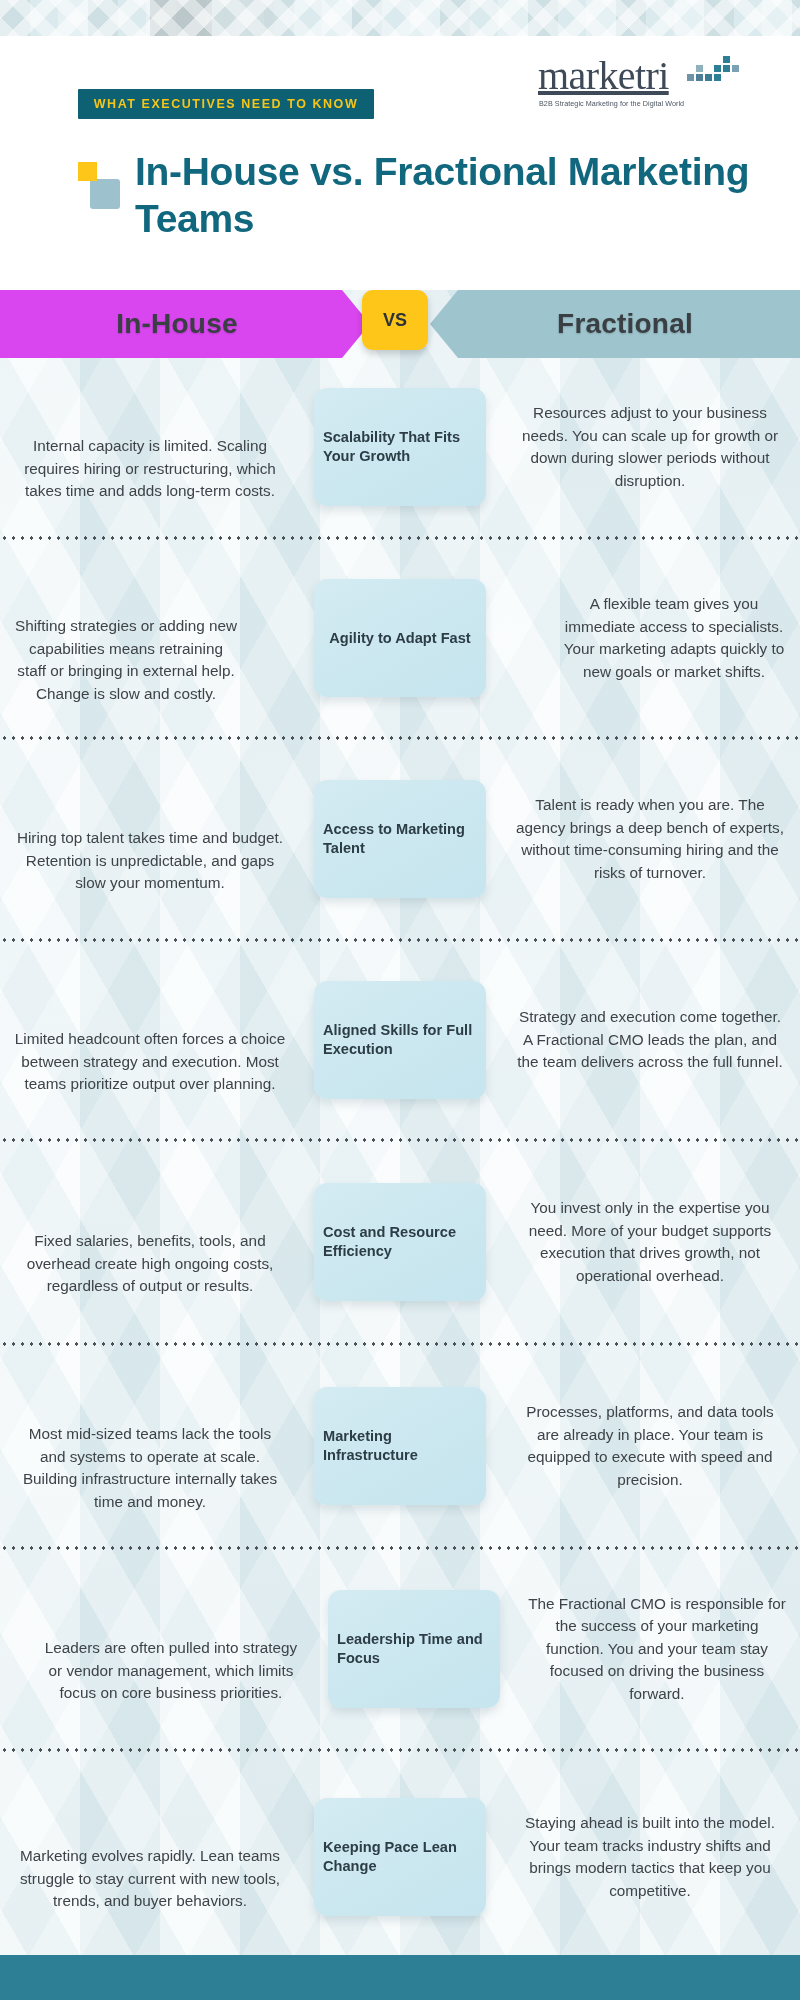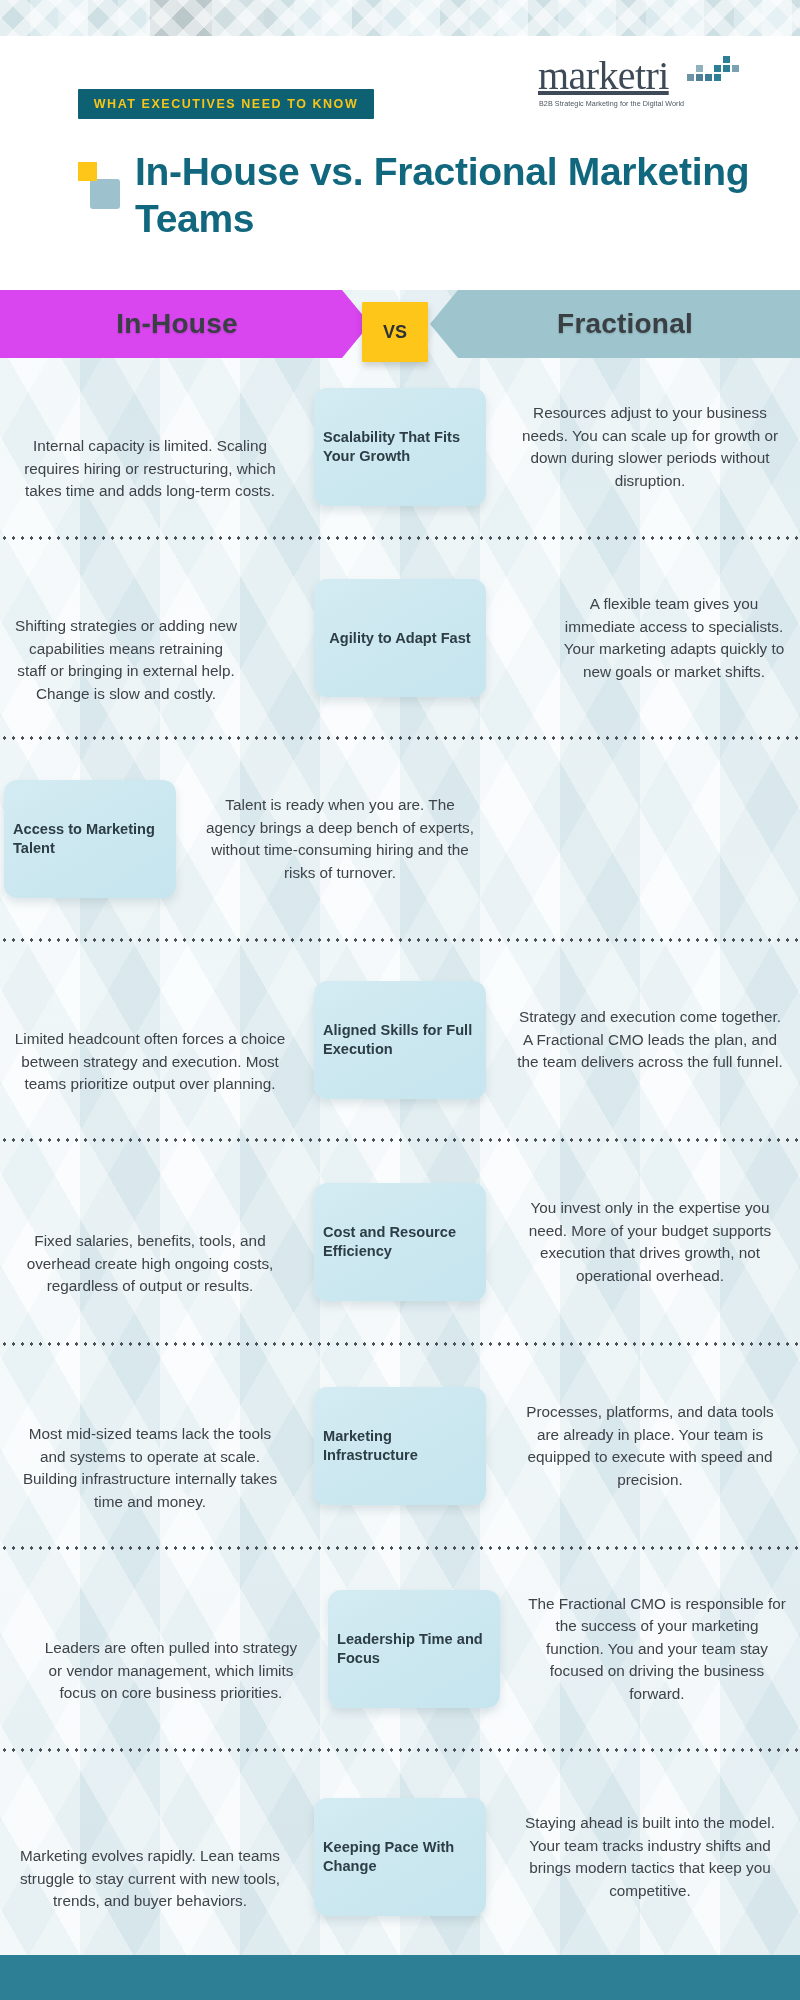--- a/index.html
+++ b/index.html
@@ -168,24 +168,24 @@
     display:flex; align-items:center; justify-content:center;text-align:center;
   }
   .chev-left span, .chev-right span {
     font-size:28px; font-weight:bold; color:#3a3f44;
     letter-spacing:0.2px;
     text-shadow:0 1px 2px rgba(0,0,0,0.18);
     transform:translateX(-8px);
   }
   .chev-right span { transform:translateX(10px); }
   .vs {
-    position:absolute; left:362px; top:12px;
+    position:absolute; left:362px; top:0;
     width:66px; height:60px;
     background:#ffc61a;
-    border-radius:1px;
+    border-radius:11px;
     display:flex; align-items:center; justify-content:center;
     font-size:18px; font-weight:bold; color:#2d3338;
     box-shadow:0 4px 7px rgba(0,0,0,0.17);
   }
 
   
   .rows {
     position:absolute; left:0; top:358px;
     width:800px;
     z-index:5;
@@ -290,20 +290,21 @@
         <div class="cell right">Resources adjust to your business needs. You can scale up for growth or down during slower periods without disruption.</div>
       </div>
       <div class="divider"></div>
       <div class="row" style="height: 196px; gap: 48px;">
         <div class="cell left">Shifting strategies or adding new capabilities means retraining staff or bringing in external help. Change is slow and costly.</div>
         <div class="center-card">Agility to Adapt Fast</div>
         <div class="cell right">A flexible team gives you immediate access to specialists. Your marketing adapts quickly to new goals or market shifts.</div>
       </div>
       <div class="divider"></div>
       <div class="row" style="height: 198px;">
+        <div class="cell left">Hiring top talent takes time and budget. Retention is unpredictable, and gaps slow your momentum.</div>
         <div class="center-card">Access to Marketing Talent</div>
         <div class="cell right">Talent is ready when you are. The agency brings a deep bench of experts, without time-consuming hiring and the risks of turnover.</div>
       </div>
       <div class="divider"></div>
       <div class="row" style="height: 196px;">
         <div class="cell left">Limited headcount often forces a choice between strategy and execution. Most teams prioritize output over planning.</div>
         <div class="center-card">Aligned Skills for Full Execution</div>
         <div class="cell right">Strategy and execution come together. A Fractional CMO leads the plan, and the team delivers across the full funnel.</div>
       </div>
       <div class="divider"></div>
@@ -320,19 +321,19 @@
       </div>
       <div class="divider"></div>
       <div class="row" style="height: 198px; padding-left: 28px;">
         <div class="cell left">Leaders are often pulled into strategy or vendor management, which limits focus on core business priorities.</div>
         <div class="center-card">Leadership Time and Focus</div>
         <div class="cell right">The Fractional CMO is responsible for the success of your marketing function. You and your team stay focused on driving the business forward.</div>
       </div>
       <div class="divider"></div>
       <div class="row" style="height: 210px;">
         <div class="cell left">Marketing evolves rapidly. Lean teams struggle to stay current with new tools, trends, and buyer behaviors.</div>
-        <div class="center-card">Keeping Pace With Change</div>
+        <div class="center-card">Keeping Pace Lean Change</div>
         <div class="cell right">Staying ahead is built into the model. Your team tracks industry shifts and brings modern tactics that keep you competitive.</div>
       </div>
     </div>
 
   <div class="footer"></div>
 </div>
 
 </body></html>

